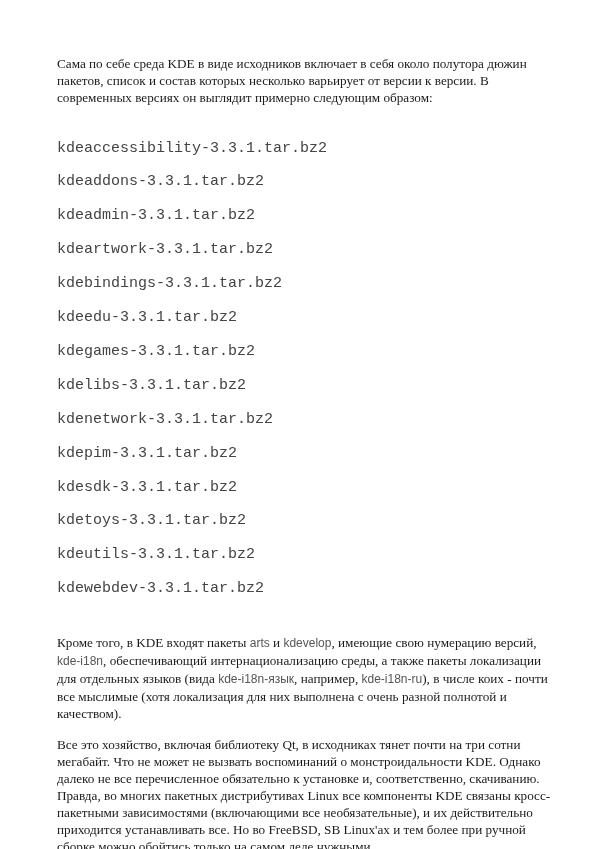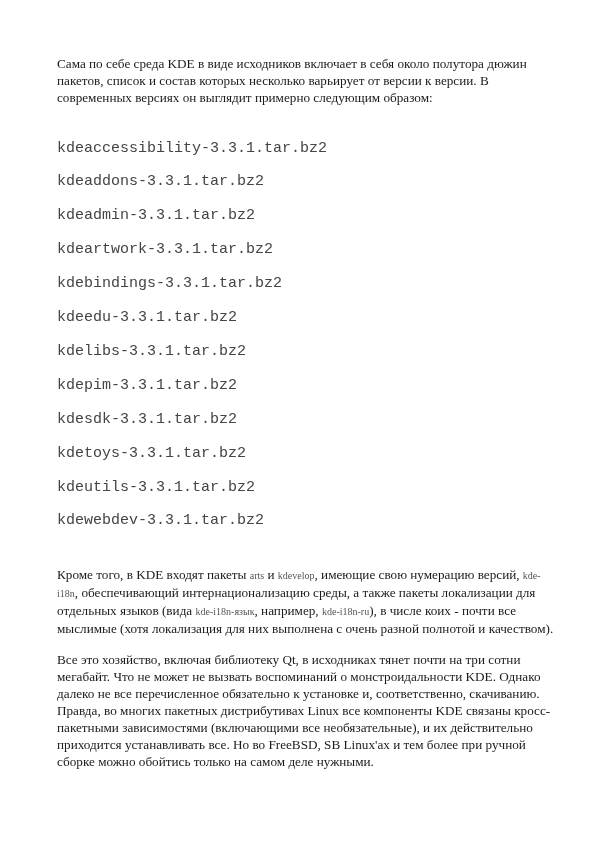--- a/index.html
+++ b/index.html
@@ -9,37 +9,39 @@
     font-family: "Liberation Serif", serif; font-size: 13.2px; line-height: 17px;
     color: #1a1a1a;
   }
   p { margin: 0 0 14px 0; }
   .code-block {
     font-family: "Liberation Mono", monospace; font-size: 15px; line-height: 11.3px;
     color: #444; margin: 10px 0 17px 0; white-space: pre;
   }
   .code-line { display: block; }
   code {
-    font-family: Liberation Serif, serif; font-size: 10px; color: #555;
+    font-family: Liberation Sans, sans-serif; font-size: 12px; color: #555;
   }
 </style>
 </head>
 <body>
 
 <div class="page">
   <p>Сама по себе среда KDE в виде исходников включает в себя около полутора дюжин пакетов, список и состав которых несколько варьирует от версии к версии. В современных версиях он выглядит примерно следующим образом:</p>
 
   <div class="code-block">
     <span class="code-line">kdeaccessibility-3.3.1.tar.bz2</span>
     <span class="code-line">kdeaddons-3.3.1.tar.bz2</span>
     <span class="code-line">kdeadmin-3.3.1.tar.bz2</span>
     <span class="code-line">kdeartwork-3.3.1.tar.bz2</span>
     <span class="code-line">kdebindings-3.3.1.tar.bz2</span>
     <span class="code-line">kdeedu-3.3.1.tar.bz2</span>
+    <span class="code-line">kdegames-3.3.1.tar.bz2</span>
     <span class="code-line">kdelibs-3.3.1.tar.bz2</span>
+    <span class="code-line">kdenetwork-3.3.1.tar.bz2</span>
     <span class="code-line">kdepim-3.3.1.tar.bz2</span>
     <span class="code-line">kdesdk-3.3.1.tar.bz2</span>
     <span class="code-line">kdetoys-3.3.1.tar.bz2</span>
     <span class="code-line">kdeutils-3.3.1.tar.bz2</span>
     <span class="code-line">kdewebdev-3.3.1.tar.bz2</span>
   </div>
 
   <p><span>Кроме того, в KDE входят пакеты </span><code>arts</code><span> и </span><code>kdevelop</code><span>, имеющие свою нумерацию версий, </span><code>kde-i18n</code><span>, обеспечивающий интернационализацию среды, а также пакеты локализации для отдельных языков (вида </span><code>kde-i18n-язык</code><span>, например, </span><code>kde-i18n-ru</code><span>), в числе коих - почти все мыслимые (хотя локализация для них выполнена с очень разной полнотой и качеством).</span></p>
 
   <p>Все это хозяйство, включая библиотеку Qt, в исходниках тянет почти на три сотни мегабайт. Что не может не вызвать воспоминаний о монстроидальности KDE. Однако далеко не все перечисленное обязательно к установке и, соответственно, скачиванию. Правда, во многих пакетных дистрибутивах Linux все компоненты KDE связаны кросс-пакетными зависимостями (включающими все необязательные), и их действительно приходится устанавливать все. Но во FreeBSD, SB Linux'ax и тем более при ручной сборке можно обойтись только на самом деле нужными.</p>

